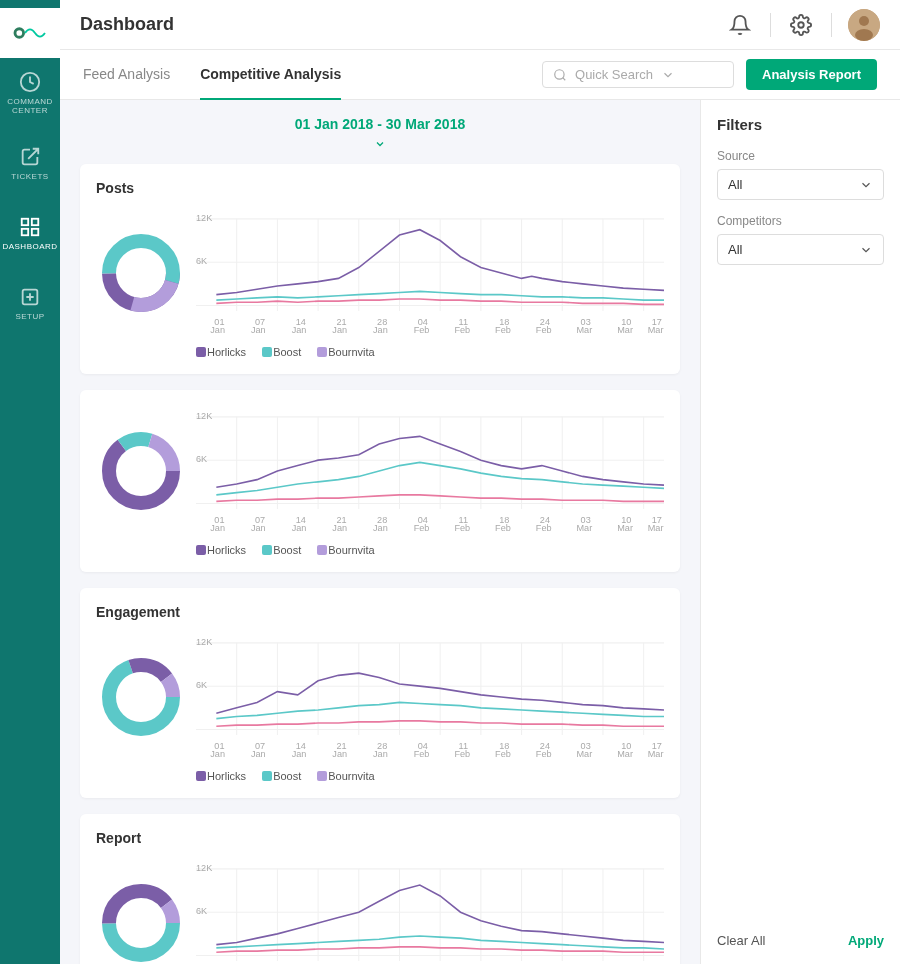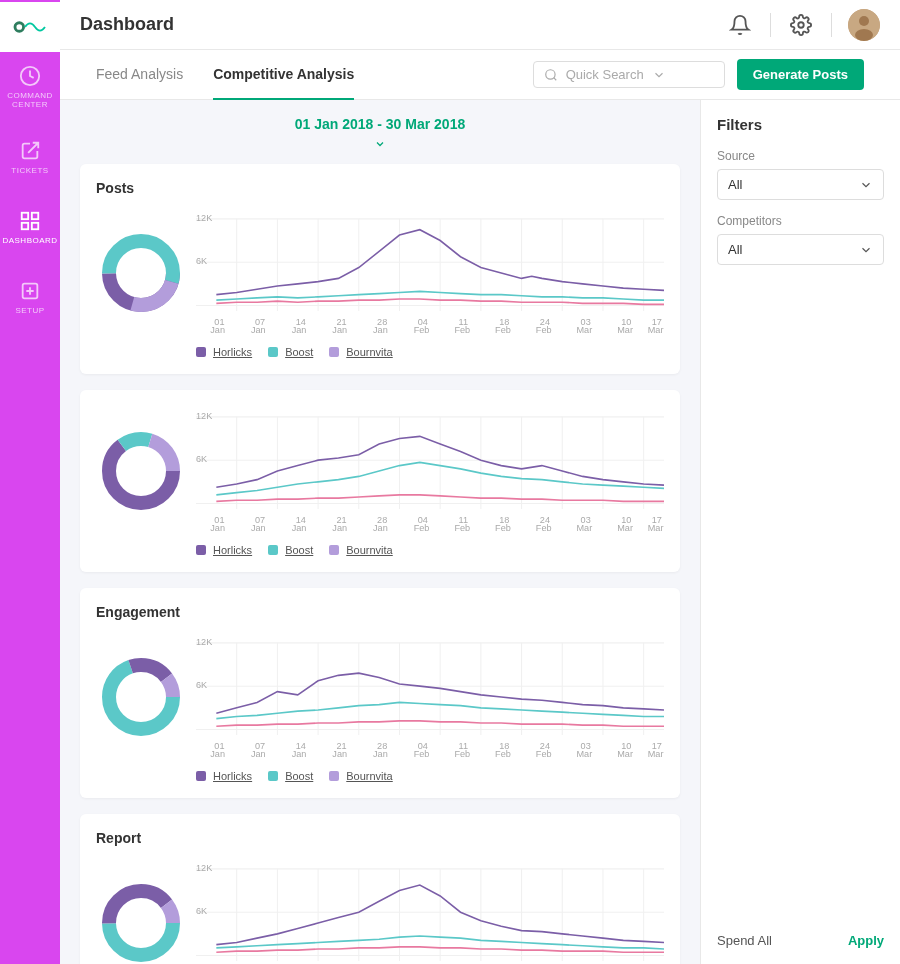--- a/index.html
+++ b/index.html
@@ -1,25 +1,25 @@
 <!DOCTYPE html>
 <html><head>
   <meta charset="utf-8">
   <style>
     * { box-sizing: border-box; margin: 0; padding: 0; }
     body { font-family: -apple-system, BlinkMacSystemFont, 'Segoe UI', sans-serif; background: #f5f6fa; display: flex; height: 964px; overflow: hidden; }
 
     
     .sidebar {
       width: 60px;
-      background: #d946ef;
+      background: #0f766e;
       display: flex;
       flex-direction: column;
       align-items: center;
-      padding-top: 2px;
+      padding-top: 8px;
       flex-shrink: 0;
     }
     .sidebar-logo {
       width: 60px;
       height: 50px;
       display: flex;
       align-items: center;
       justify-content: center;
       background: #fff;
     }
@@ -57,21 +57,21 @@
     .topbar-icons { display: flex; align-items: center; gap: 16px; }
     .topbar-icon { width: 28px; height: 28px; display: flex; align-items: center; justify-content: center; cursor: pointer; color: #555; }
     .avatar { width: 32px; height: 32px; border-radius: 50%; background: #c8a882; display: flex; align-items: center; justify-content: center; overflow: hidden; }
 
     
     .nav-tabs {
       height: 50px;
       background: #fff;
       display: flex;
       align-items: center;
-      padding: 0 36px;
+      padding: 0 23px;
       border-bottom: 1px solid #e8e8e8;
       gap: 30px;
     }
     .nav-tab {
       height: 50px;
       display: flex;
       align-items: center;
       font-size: 14px;
       color: #888;
       cursor: pointer;
@@ -168,21 +168,21 @@
       gap: 10px;
     }
     .donut-container { width: 90px; height: 90px; flex-shrink: 0; }
     .line-chart-container { flex: 1; height: 130px; position: relative; }
     .legend {
       display: flex;
       gap: 16px;
       margin-top: 8px;
       padding-left: 100px;
     }
-    .legend-item { display: flex; align-items: center; gap: 7px; font-size: 11px; color: #555; text-decoration: underline; }
+    .legend-item { display: flex; align-items: center; gap: 1px; font-size: 11px; color: #555; }
     .legend-dot { width: 10px; height: 10px; border-radius: 2px; }
 
     
     .right-panel {
       width: 200px;
       background: #fff;
       border-left: 1px solid #e8e8e8;
       padding: 16px;
       display: flex;
       flex-direction: column;
@@ -310,21 +310,21 @@
       <div class="search-box">
         <svg viewBox="0 0 24 24" fill="none" stroke="#aaa" stroke-width="2">
             <circle cx="11" cy="11" r="8"></circle>
             <path d="M21 21l-4.35-4.35"></path>
           </svg>
         <span>Quick Search</span>
         <svg viewBox="0 0 24 24" fill="none" stroke="#aaa" stroke-width="2" width="12">
             <path d="M6 9l6 6 6-6"></path>
           </svg>
       </div>
-      <button class="btn-generate">Generate Posts</button>
+      <button class="btn-generate">Analysis Report</button>
     </div>
   </div>
 
   <div class="content-area">
 
     <div class="left-panel">
 
       <div class="date-range">
         <span>01 Jan 2018 - 30 Mar 2018</span>
         <svg viewBox="0 0 24 24" fill="none" stroke="#00a878" stroke-width="2.5">
@@ -641,19 +641,19 @@
 
       <div class="filter-label">Competitors</div>
       <div class="filter-select">
         <span>All</span>
         <svg viewBox="0 0 24 24" fill="none" stroke="#555" stroke-width="2" width="14" height="14">
             <path d="M6 9l6 6 6-6"></path>
           </svg>
       </div>
 
       <div class="filter-actions">
-        <button class="btn-clear">Spend All</button>
+        <button class="btn-clear">Clear All</button>
         <button class="btn-apply">Apply</button>
       </div>
     </div>
 
   </div>
 </div>
 
 </body></html>

